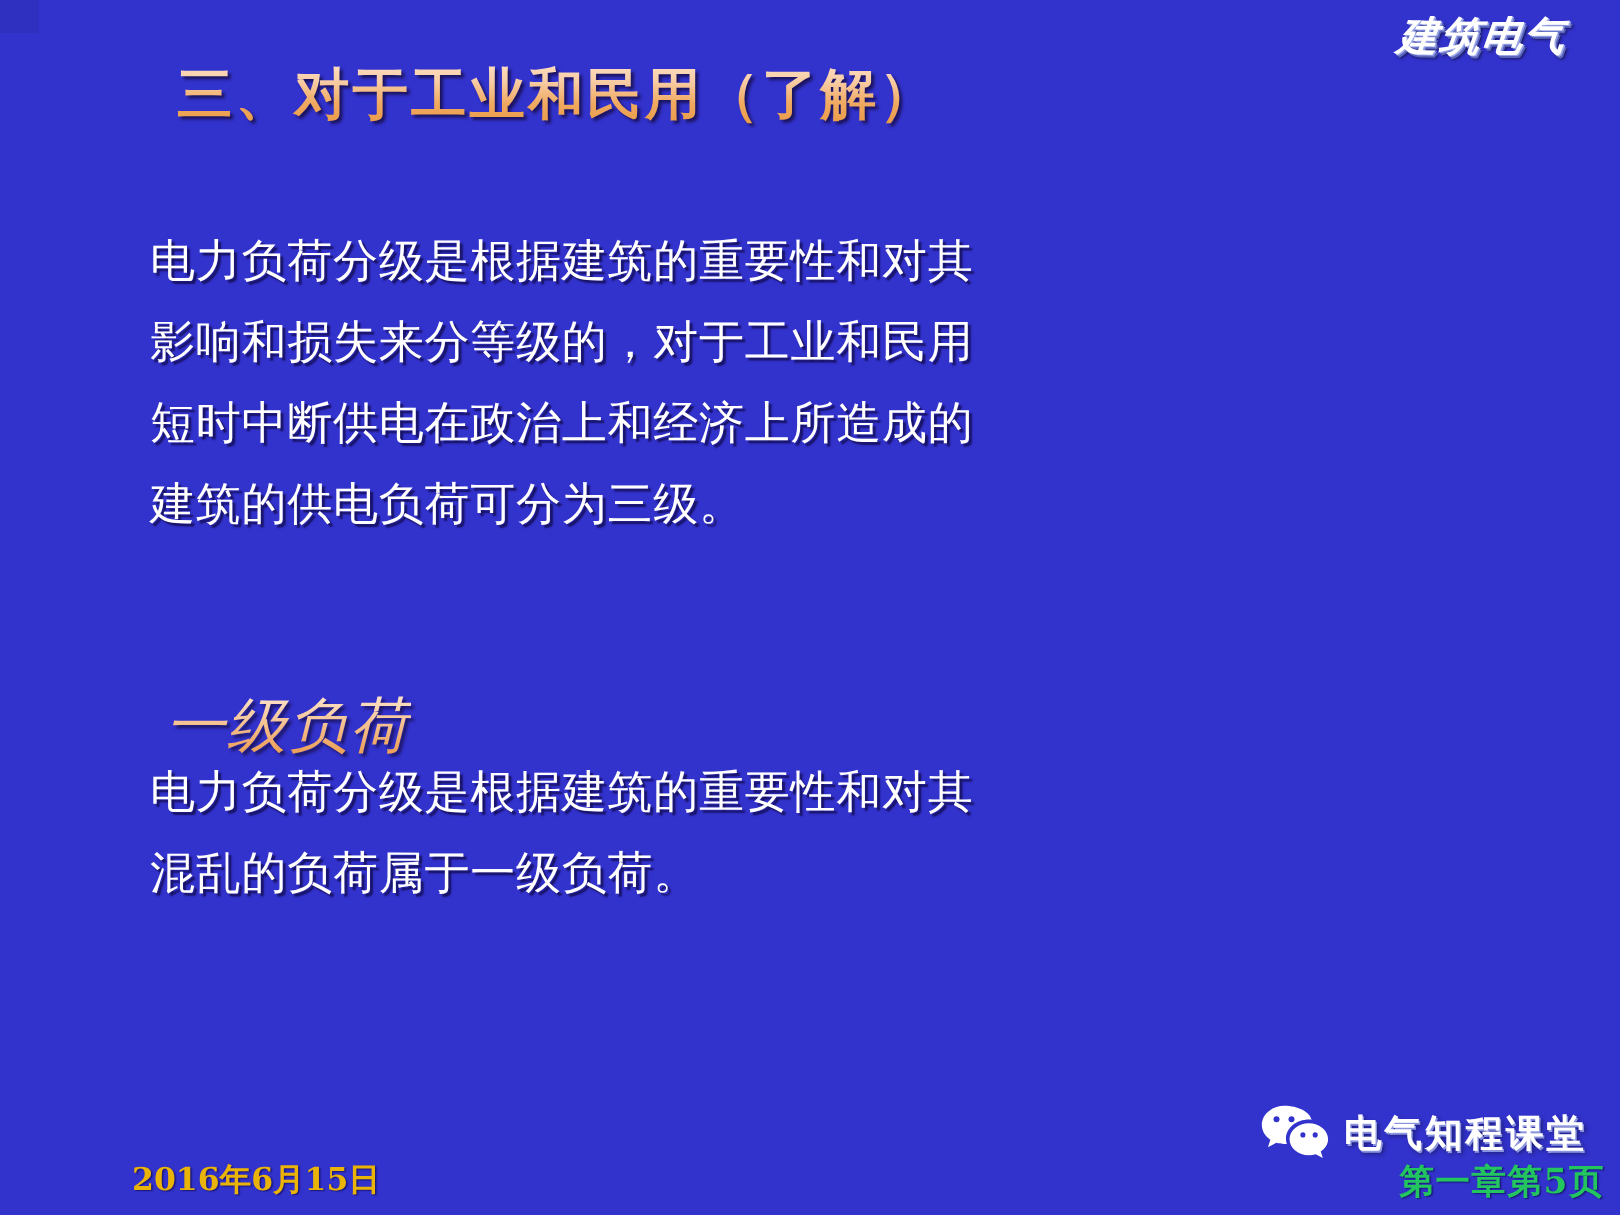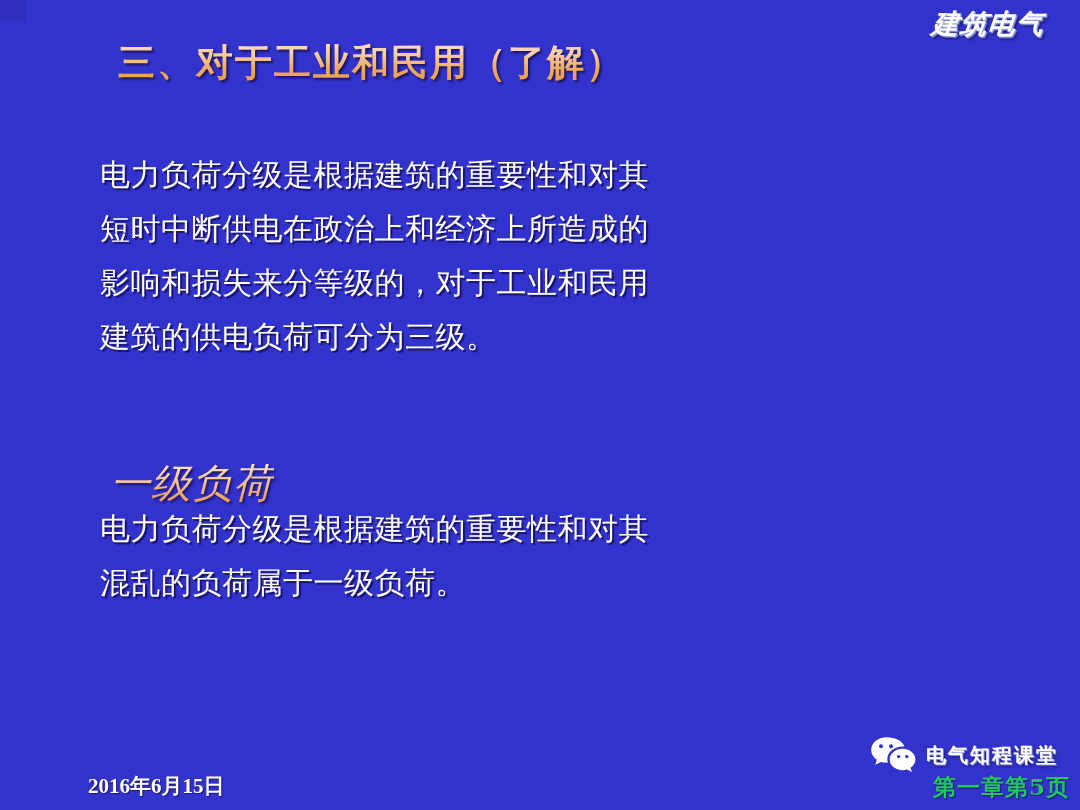--- a/index.html
+++ b/index.html
@@ -107,25 +107,24 @@
     font-style: italic;
   }
 
   
   #footer-date {
     position: absolute;
     left: 88px;
     top: 772px;
     font-size: 21px;
     font-weight: bold;
-    color: #ffffff;
+    color: #eab308;
     letter-spacing: 0px;
     white-space: nowrap;
     text-shadow: 1px 1px 1px rgba(10,5,60,0.6);
-    font-family: Liberation Serif, serif;
   }
 
   
   #footer-page {
     position: absolute;
     right: 10px;
     top: 772px;
     font-size: 23px;
     font-weight: bold;
     color: #22c55e;
@@ -139,21 +138,21 @@
     position: absolute;
     right: 22px;
     top: 736px;
     display: flex;
     align-items: center;
     gap: 10px;
     white-space: nowrap;
   }
   #wechat-icon { display: block; width: 46px; height: 38px; }
   #wechat-label {
-    font-size: 20px;
+    font-size: 25px;
     font-weight: bold;
     color: #ffffff;
     letter-spacing: 2px;
     font-family: "DejaVu Sans", "Liberation Sans", sans-serif;
     text-shadow:
       1px 1px 0 rgba(150,160,230,0.9),
       2px 2px 3px rgba(0,0,0,0.45);
   }
 </style>
 </head>
@@ -162,22 +161,22 @@
 <div id="slide">
 
   <div id="corner-artifact"></div>
 
   <div id="brand-logo">建筑电气</div>
 
   <div id="section-title">三、对于工业和民用（了解）</div>
 
   <div id="para-definition" class="body-block">
     <span class="body-line">电力负荷分级是根据建筑的重要性和对其</span>
+    <span class="body-line">影响和损失来分等级的，对于工业和民用</span>
     <span class="body-line">短时中断供电在政治上和经济上所造成的</span>
-    <span class="body-line">影响和损失来分等级的，对于工业和民用</span>
     <span class="body-line">建筑的供电负荷可分为三级。</span>
   </div>
 
   <div id="subheading-level1">一级负荷</div>
 
   <div id="para-level1-body" class="body-block">
     <span class="body-line">电力负荷分级是根据建筑的重要性和对其</span>
     <span class="body-line">混乱的负荷属于一级负荷。</span>
   </div>
 

